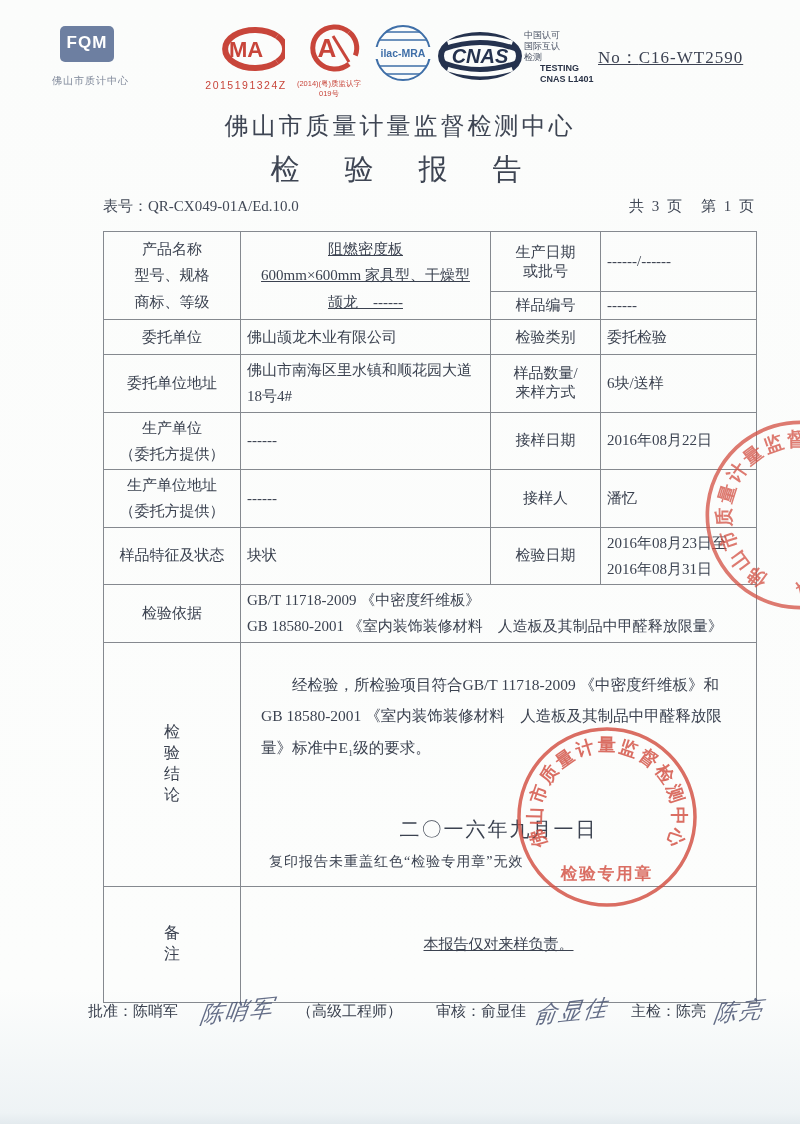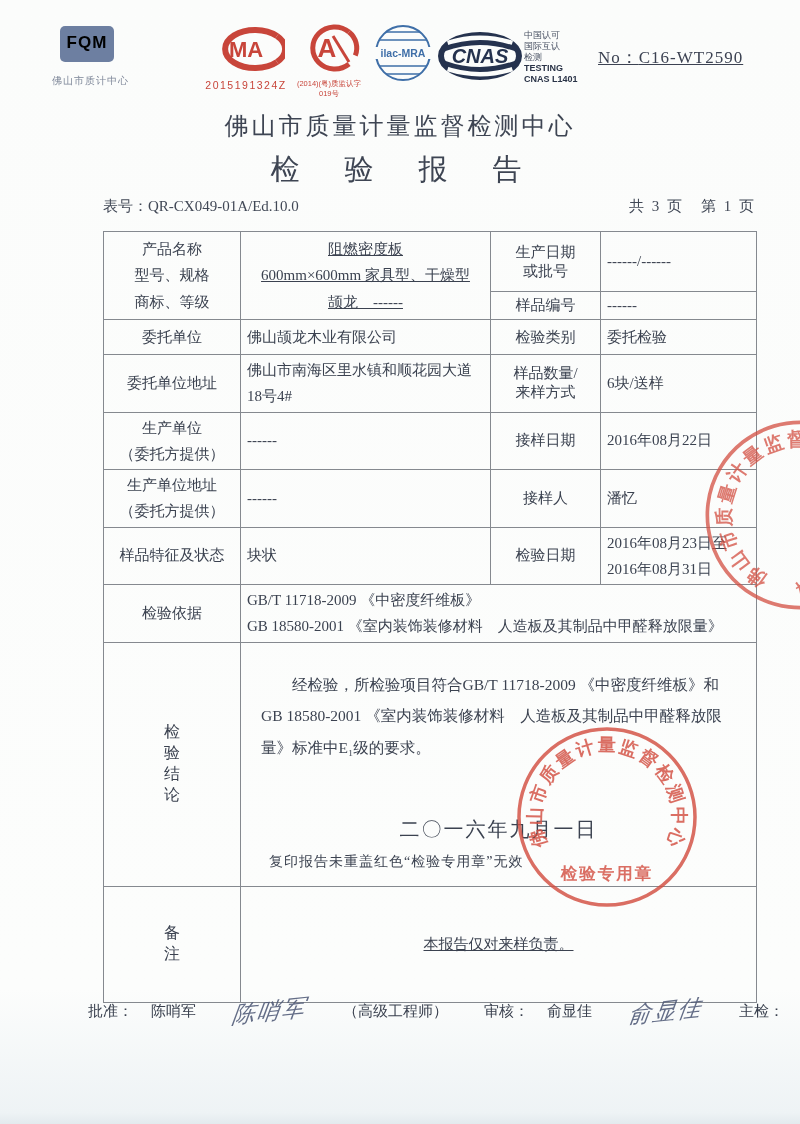--- a/index.html
+++ b/index.html
@@ -6,29 +6,29 @@
   html,body { background:#e9ecec; }
   .page {
     position:relative; width:800px; height:1124px; margin:0 auto;
     background:linear-gradient(180deg,#fbfcfb 0%,#fcfdfc 88%,#eef3f5 99%,#e3eaee 100%);
     overflow:hidden; color:#3a4150;
     font-family:"Liberation Serif","DejaVu Serif",serif;
   }
   
   .fqm { position:absolute; left:52px; top:26px; width:70px; text-align:center; }
   .fqm-box { display:inline-block; width:54px; height:36px; line-height:34px; background:#6d7fa1;
-             color:#000000; font-family:"Liberation Sans",sans-serif; font-weight:bold;
+             color:#ffffff; font-family:"Liberation Sans",sans-serif; font-weight:bold;
              font-size:17px; border-radius:5px; letter-spacing:1px; }
   .fqm-cap { margin-top:12px; font-size:10px; color:#7d8698; letter-spacing:1px; white-space:nowrap; }
   .logo { position:absolute; text-align:center; }
   .logo-cap-red { font-size:10.5px; color:#c8453a; letter-spacing:1.5px; margin-top:1px; font-family:"Liberation Sans",sans-serif; }
   .logo-cap-red.small { font-size:7.5px; letter-spacing:0; }
   .cnas-cap { position:absolute; left:524px; top:30px; font-size:9px; line-height:11px;
               color:#4a5264; font-family:"Liberation Sans",sans-serif; text-align:left; }
-  .cnas-cap b { color:#2a3347; }
+  .cnas-cap b { color:#2a3347;margin-left:16px; }
   .report-no { position:absolute; left:598px; top:46px; font-size:17px; color:#3c4252; letter-spacing:1px;text-decoration:underline; }
   
   .title { position:absolute; left:0; top:110px; width:100%; text-align:center;
            font-size:24px; letter-spacing:3px; color:#3e4553; }
   .subtitle { position:absolute; left:0; top:150px; width:100%; text-align:center;
               font-size:29px; letter-spacing:8px; color:#3e4553; }
   .form-row { position:absolute; left:103px; top:197px; width:653px; font-size:15px; color:#414856; }
   .form-row .right { float:right; letter-spacing:2px; }
   
   table.report { position:absolute; left:103px; top:231px; width:653px;
@@ -42,21 +42,21 @@
   td.ctr { text-align:center;text-decoration:underline; }
   .ln { line-height:1.75; }
   .vlabel { display:flex; flex-direction:column; justify-content:space-around;
             align-items:center; height:100%; font-size:16px; }
   .concl-wrap { position:relative; height:100%; }
   .concl-text { padding:24px 16px 0 14px; text-indent:2em; line-height:2.05; font-size:15.5px; text-align:left; }
   .concl-date { margin-top:52px; text-align:center; font-size:20px; letter-spacing:2px; }
   .concl-note { margin-top:10px; margin-left:22px; font-size:14px; letter-spacing:1px; text-align:left; }
   
   .sig-row { position:absolute; left:88px; top:996px; width:690px; font-size:15px;
-             color:#39404e; white-space:nowrap; display:flex; align-items:center;gap:18px; }
+             color:#39404e; white-space:nowrap; display:flex; align-items:center; }
   .sig-row .gap-s { width:8px; } .sig-row .gap-m { width:22px; } .sig-row .gap-l { width:34px; }
   .script { display:inline-block; font-size:23px; color:#4a5573; font-style:italic;
             transform:rotate(-6deg) skewX(-14deg); opacity:.85; letter-spacing:2px;
             font-family:"DejaVu Serif",serif; }
   
   .stamp { position:absolute; pointer-events:none; }
 </style>
 </head>
 <body>
 

